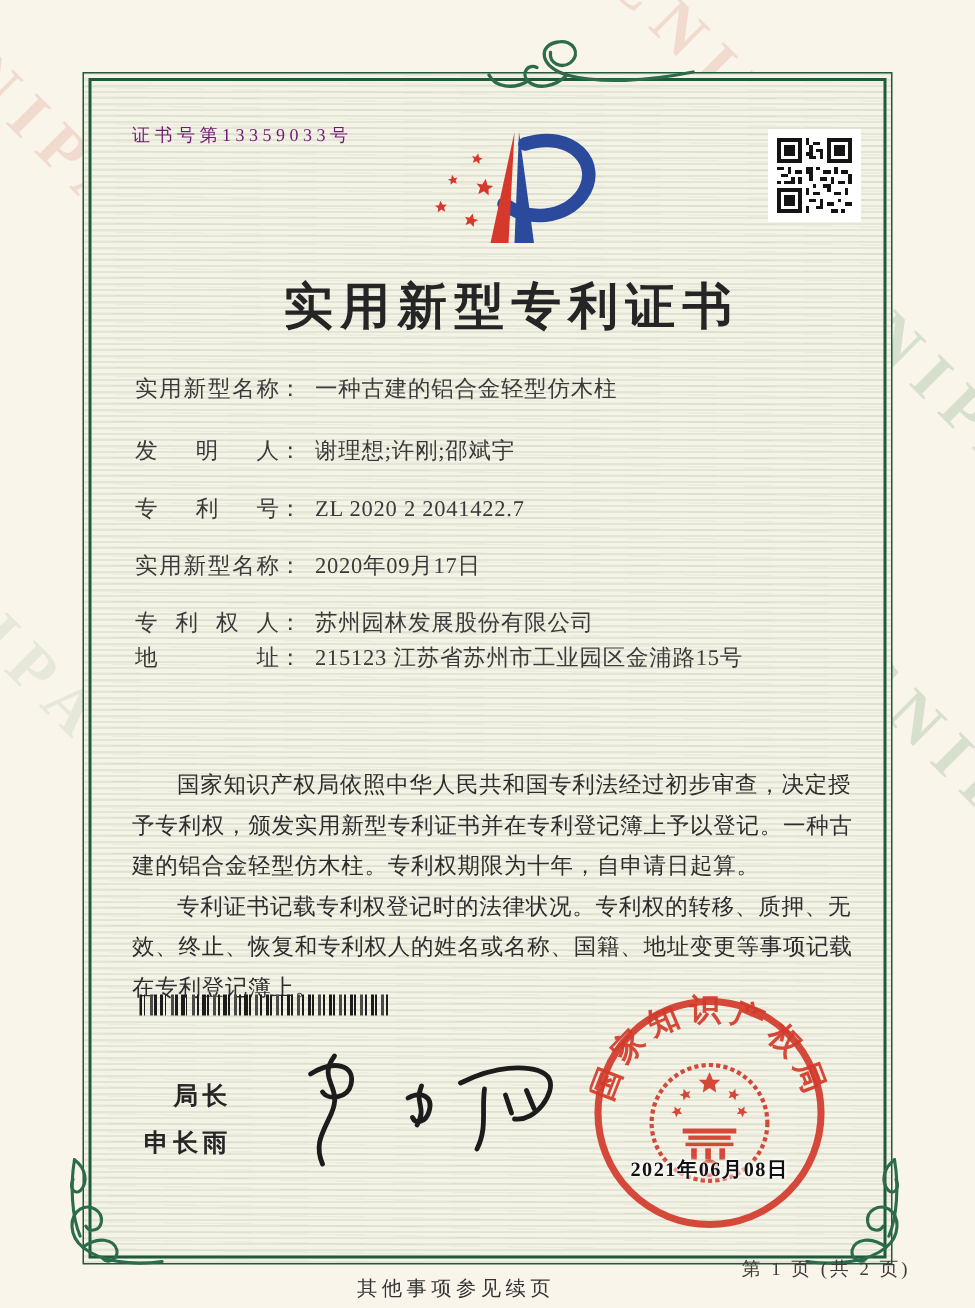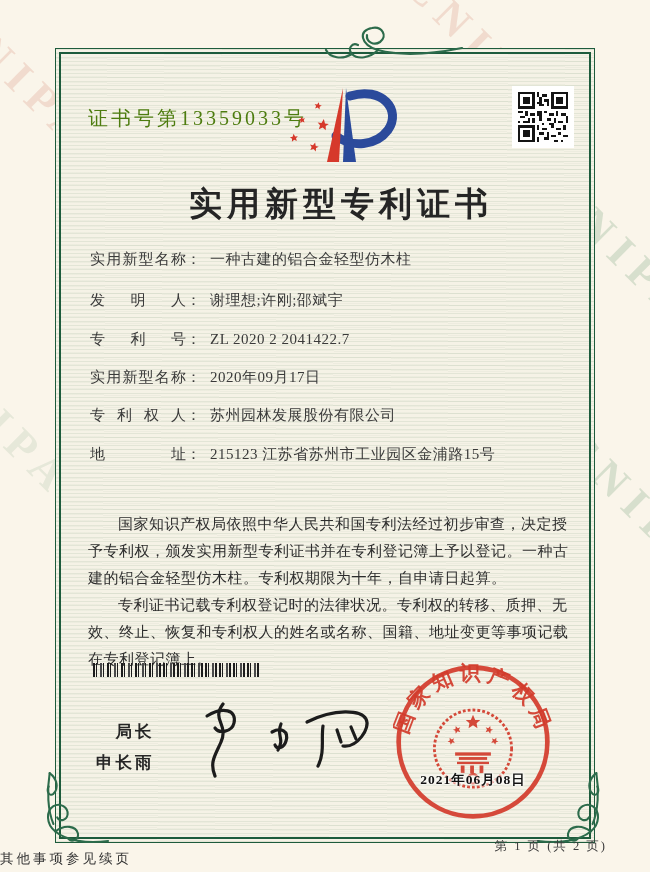--- a/index.html
+++ b/index.html
@@ -10,21 +10,21 @@
     background-image:repeating-linear-gradient(180deg,rgba(130,160,130,.16) 0 1px,rgba(0,0,0,0) 1px 4px),
                      repeating-linear-gradient(181deg,rgba(130,160,130,.07) 0 1px,rgba(0,0,0,0) 1px 6px);}
   
   .border-outer{position:absolute;left:55px;top:48px;width:540px;height:795px;border:1px solid #1d5b3c;box-sizing:border-box;}
   .border-inner{position:absolute;left:3px;top:3px;right:3px;bottom:3px;border:2.5px solid #1d5b3c;}
   
   .wm{position:absolute;font-weight:bold;font-size:44px;letter-spacing:10px;transform:rotate(45deg);
       transform-origin:left top;white-space:nowrap;pointer-events:none;}
   .wm-pink{color:rgba(225,168,148,.33);} .wm-green{color:rgba(135,172,138,.30);}
   .wm-grey{color:rgba(195,190,172,.38);} .wm-faint{color:rgba(150,180,150,.20);}
-  .cert-no{position:absolute;left:88px;top:105px;font-size:20px;letter-spacing:3px;color:#4d7c0f;}
+  .cert-no{position:absolute;left:88px;top:82px;font-size:12px;letter-spacing:3px;color:#701a75;}
   .logo{position:absolute;left:280px;top:84px;width:125px;height:84px;}
   .qr{position:absolute;left:512px;top:86px;width:62px;height:62px;background:#fff;display:flex;align-items:center;justify-content:center;}
   .title{position:absolute;left:55px;top:166px;width:540px;margin:16px;text-align:center;font-size:33px;
          font-weight:bold;letter-spacing:5px;color:#252525;}
   .row{position:absolute;left:90px;width:480px;height:22px;font-size:15px;color:#3a3a3a;white-space:nowrap;}
   .row .lab{display:inline-block;width:96px;text-align:justify;text-align-last:justify;vertical-align:top;}
   .row .col{display:inline-block;}
   .row .val{margin-left:9px;letter-spacing:.5px;}
   .pair2{position:absolute;left:226px;top:0;}
   .pair2 .lab2{letter-spacing:2px;}
@@ -33,21 +33,21 @@
   .barcode{position:absolute;left:93px;top:663px;width:167px;height:14px;
     background:repeating-linear-gradient(90deg,#1c1c1c 0 2px,rgba(0,0,0,0) 2px 3px,#1c1c1c 3px 4px,
       rgba(0,0,0,0) 4px 7px,#4a4a4a 7px 9px,rgba(0,0,0,0) 9px 10px,#1c1c1c 10px 11.5px,rgba(0,0,0,0) 11.5px 14px);}
   .signer{position:absolute;left:96px;top:716px;font-family:"Liberation Sans","DejaVu Sans",sans-serif;
           font-size:16.5px;font-weight:bold;color:#262626;letter-spacing:3px;line-height:31px;text-align:right;}
   .sig{position:absolute;left:185px;top:690px;}
   .seal{position:absolute;left:393px;top:662px;width:160px;height:160px;}
   .seal-date{position:absolute;left:388px;top:771px;width:170px;text-align:center;font-size:13.5px;font-weight:bold;
      color:#111;letter-spacing:1px;text-shadow:0 0 3px #fff,0 0 3px #fff,0 0 4px #fff;}
   .page-info{position:absolute;left:55px;top:838px;width:552px;text-align:right;font-size:12.5px;color:#3c3c3c;letter-spacing:2px;}
-  .foot-note{position:absolute;left:0;top:850px;width:608px;text-align:left;font-size:13.5px;color:#333;letter-spacing:3px;}
+  .foot-note{position:absolute;left:0;top:850px;width:608px;text-align:center;font-size:13.5px;color:#333;letter-spacing:3px;}
   .orn{position:absolute;}
   svg{display:block;}
 </style>
 </head>
 <body>
 
 <svg width="0" height="0" style="position:absolute">
   <defs>
     <path id="st" d="M0,-7 L2.06,-2.16 L6.66,-2.16 L3.33,0.83 L4.11,5.66 L0,2.9 L-4.11,5.66 L-3.33,0.83 L-6.66,-2.16 L-2.06,-2.16 Z"></path>
   </defs>
@@ -147,21 +147,21 @@
   </div>
   <div class="row" style="top:330px">
     <span class="lab">专利号</span><span class="col">：</span><span class="val">ZL 2020 2 2041422.7</span>
   </div>
   <div class="row" style="top:368px">
     <span class="lab">实用新型名称</span><span class="col">：</span><span class="val">2020年09月17日</span>
   </div>
   <div class="row" style="top:406px">
     <span class="lab">专利权人</span><span class="col">：</span><span class="val">苏州园林发展股份有限公司</span>
   </div>
-  <div class="row" style="top:445px">
+  <div class="row" style="top:429px">
     <span class="lab">地址</span><span class="col">：</span><span class="val">215123 江苏省苏州市工业园区金浦路15号</span>
   </div>
 
   <div class="paras">
     <p>国家知识产权局依照中华人民共和国专利法经过初步审查，决定授予专利权，颁发实用新型专利证书并在专利登记簿上予以登记。一种古建的铝合金轻型仿木柱。专利权期限为十年，自申请日起算。</p>
     <p>专利证书记载专利权登记时的法律状况。专利权的转移、质押、无效、终止、恢复和专利权人的姓名或名称、国籍、地址变更等事项记载在专利登记簿上。</p>
   </div>
 
   <div class="barcode"></div>
 

